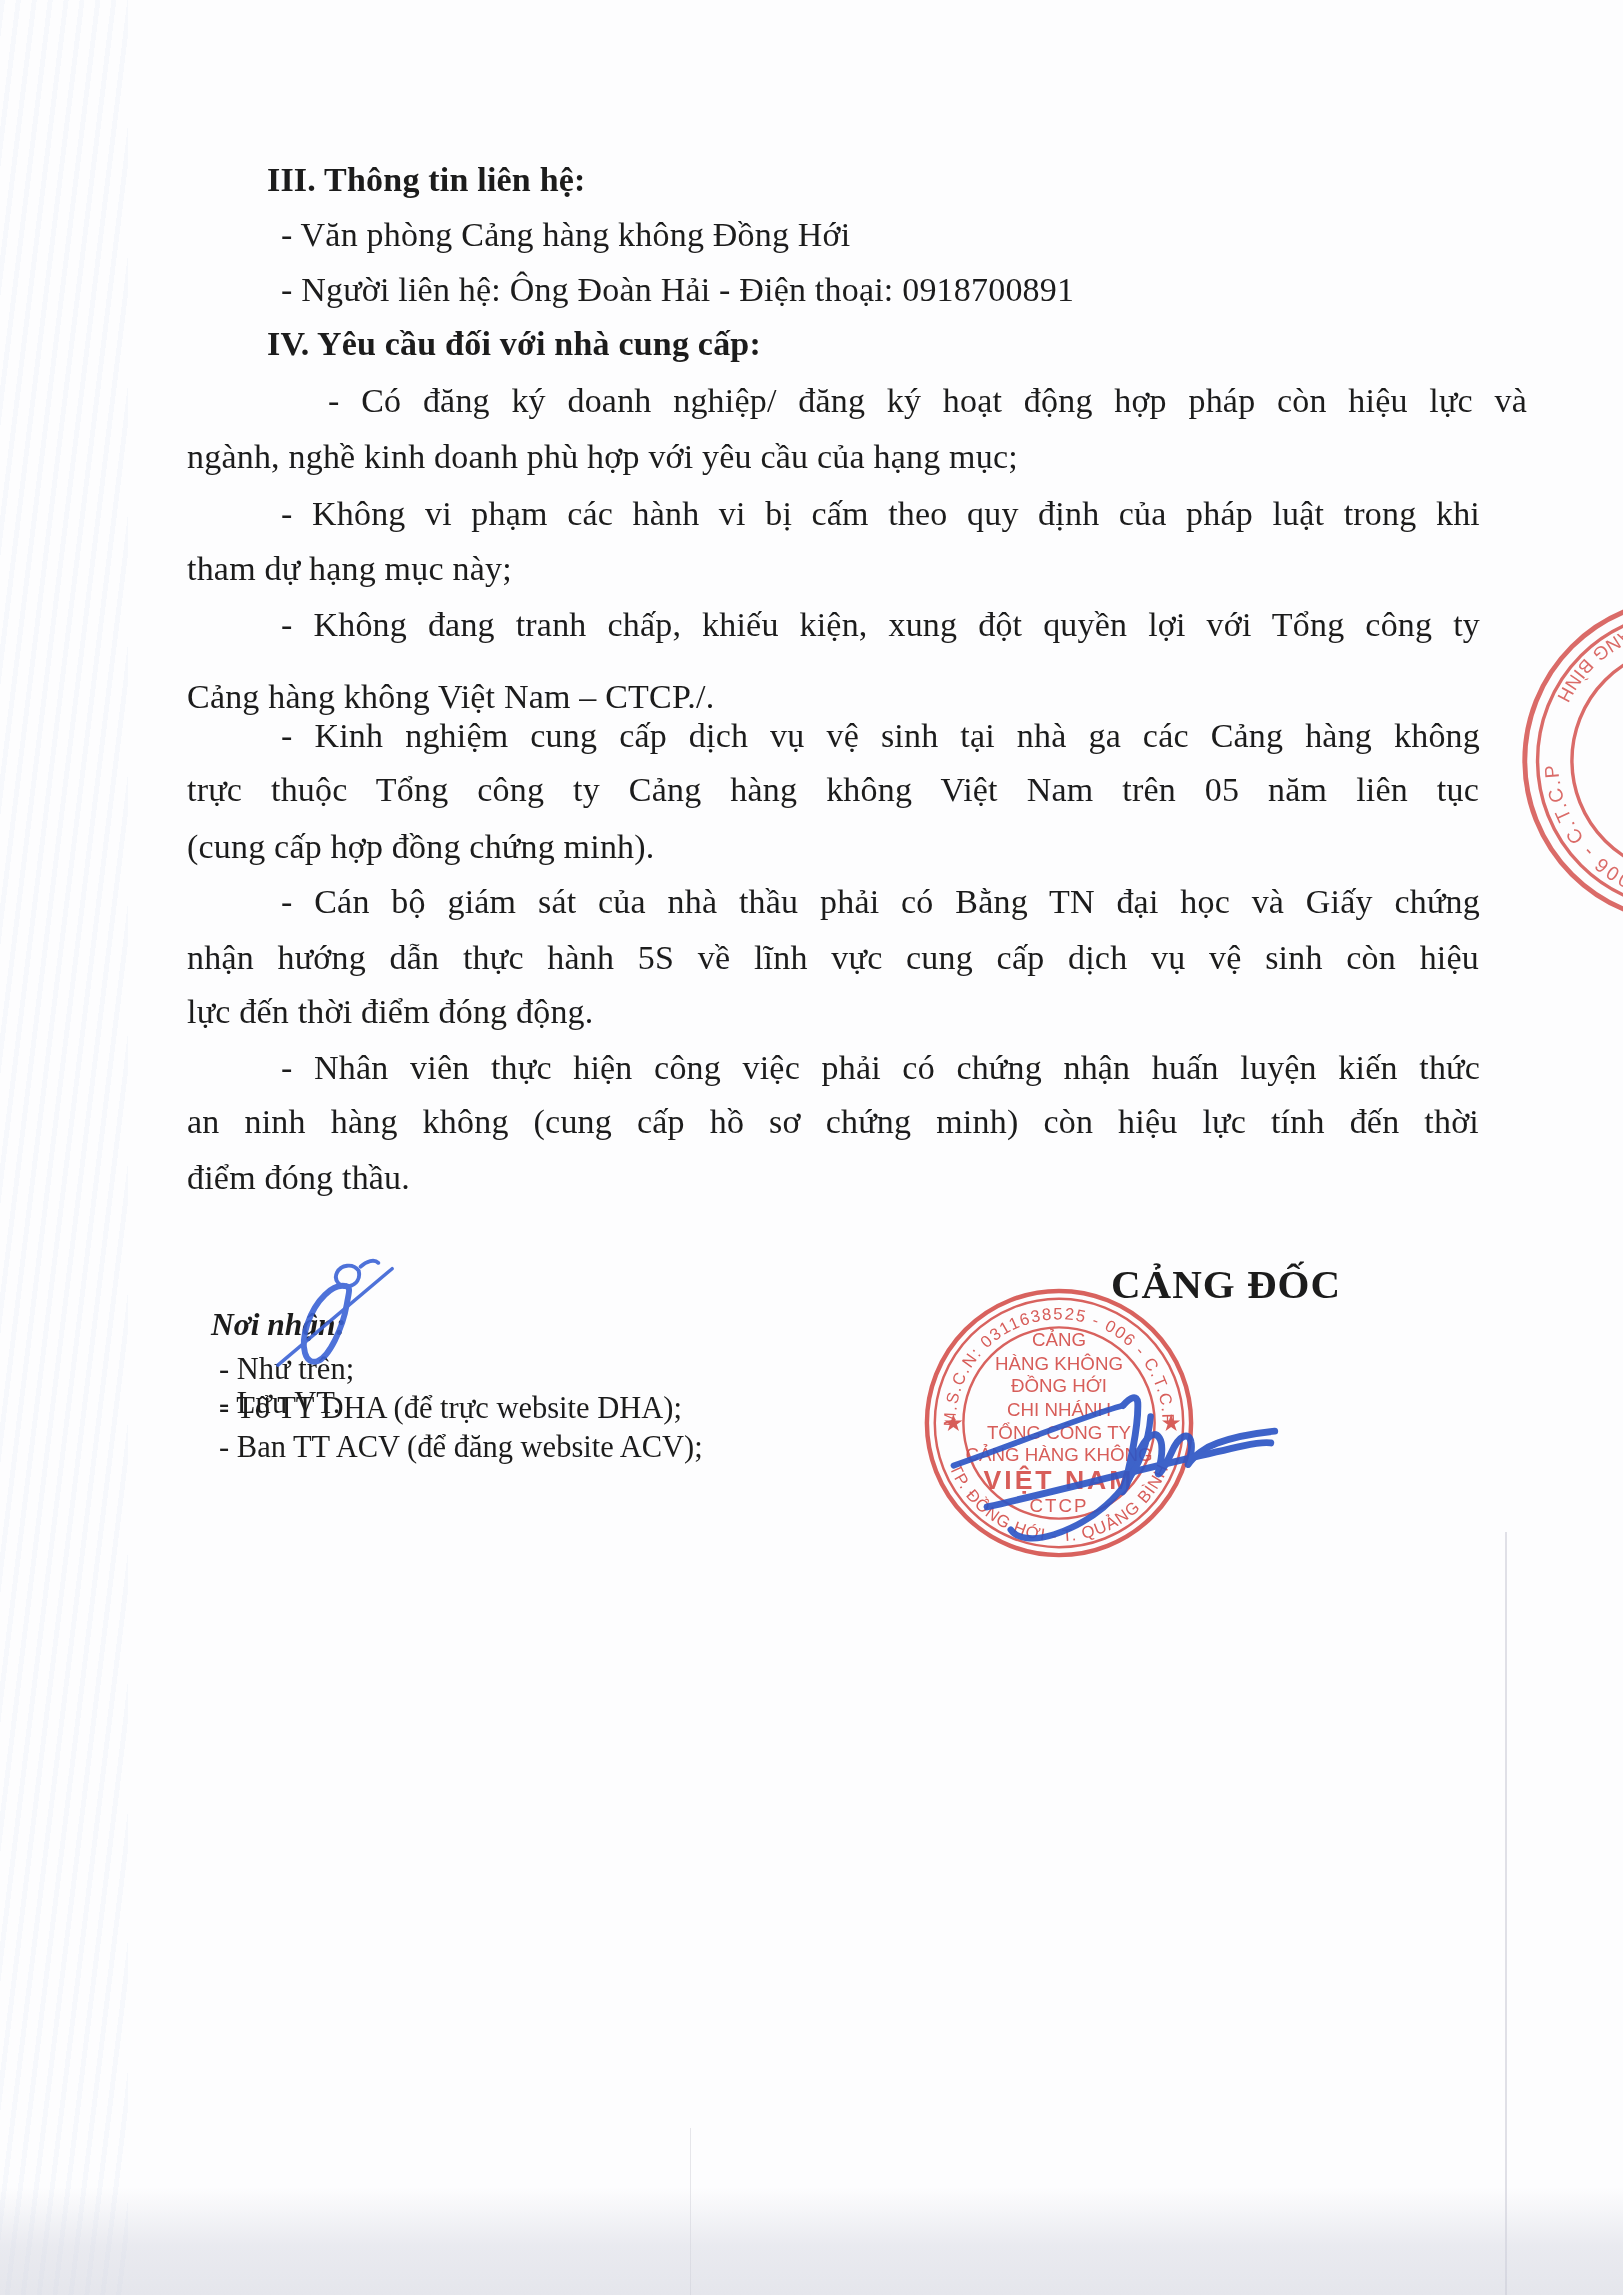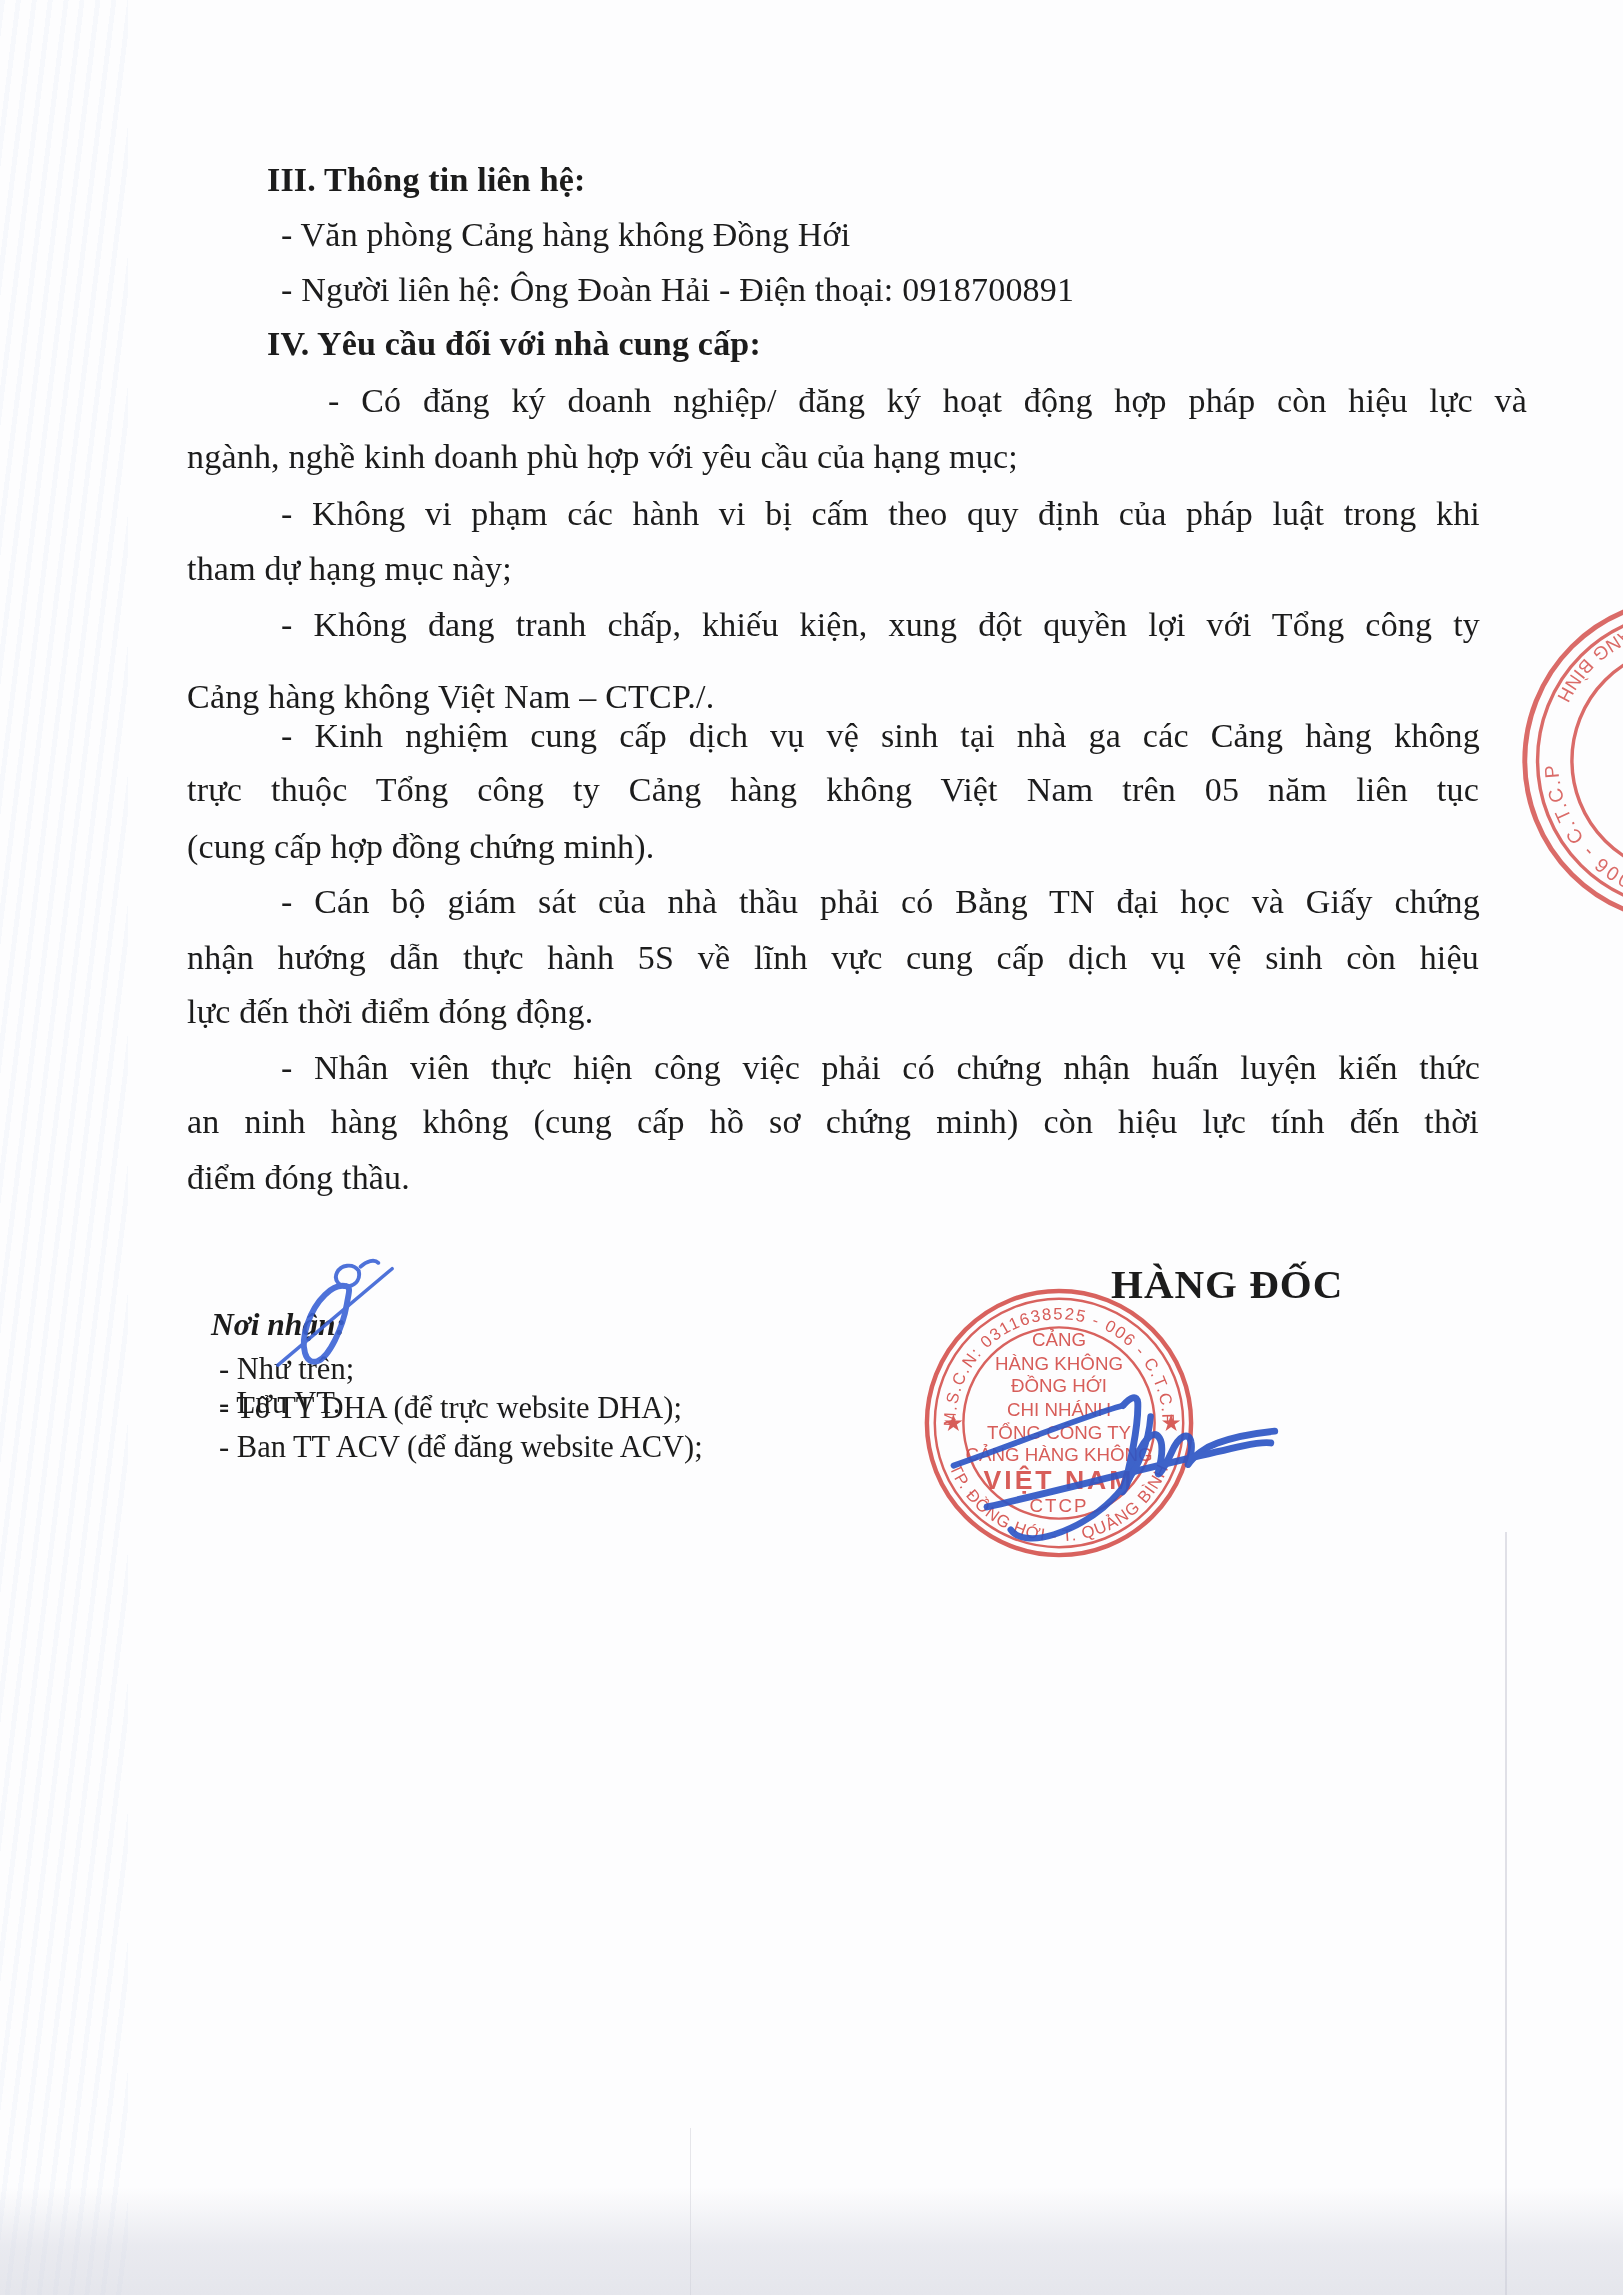--- a/index.html
+++ b/index.html
@@ -98,21 +98,21 @@
   <div>
     <div class="recip-label">Nơi nhận:</div>
     <div id="recip-items">
         <div class="recip-item" style="top: 1350px;">- Như trên;</div>
         <div class="recip-item" style="top: 1389px;">- Tổ TT DHA (để trực website DHA);</div>
         <div class="recip-item" style="top: 1428px;">- Ban TT ACV (để đăng website ACV);</div>
         <div class="recip-item" style="top: 1384px;">- Lưu VT.</div>
       </div>
   </div>
 
-  <div class="director-title">HÀNG ĐỐC</div>
+  <div class="director-title">CẢNG ĐỐC</div>
 
   <svg class="stamp-svg" width="278" height="282" viewBox="0 0 282 286" aria-hidden="true">
     <defs>
       <path id="arcTopA" d="M 42.3 177.7 A 105 105 0 1 1 239.7 177.7"></path>
       <path id="arcBotA" d="M 25.1 173.1 A 120 120 0 0 0 256.9 173.1"></path>
     </defs>
     <g stroke="#d24743" fill="none" opacity="0.85">
       <circle cx="141" cy="142" r="134" stroke-width="4.5"></circle>
       <circle cx="141" cy="142" r="126" stroke-width="2.5"></circle>
       <circle cx="141" cy="142" r="97" stroke-width="2.5"></circle>

